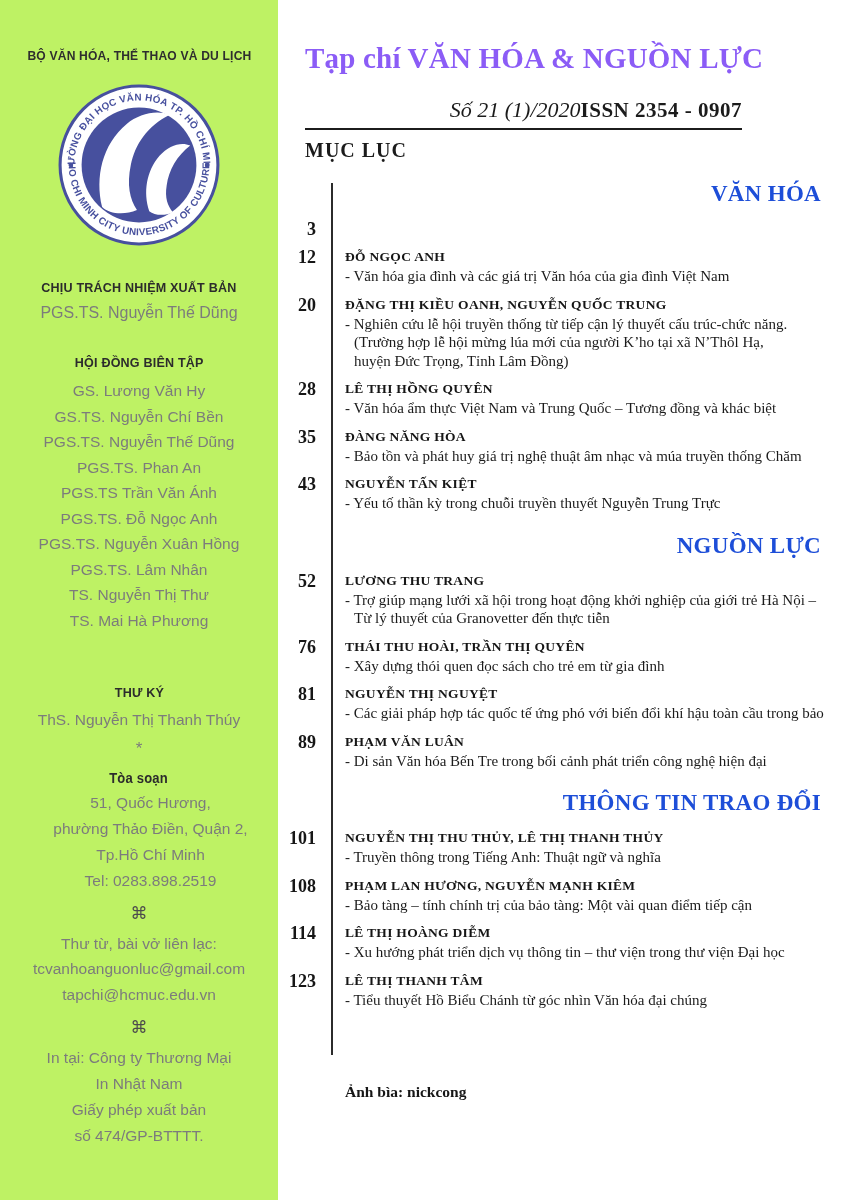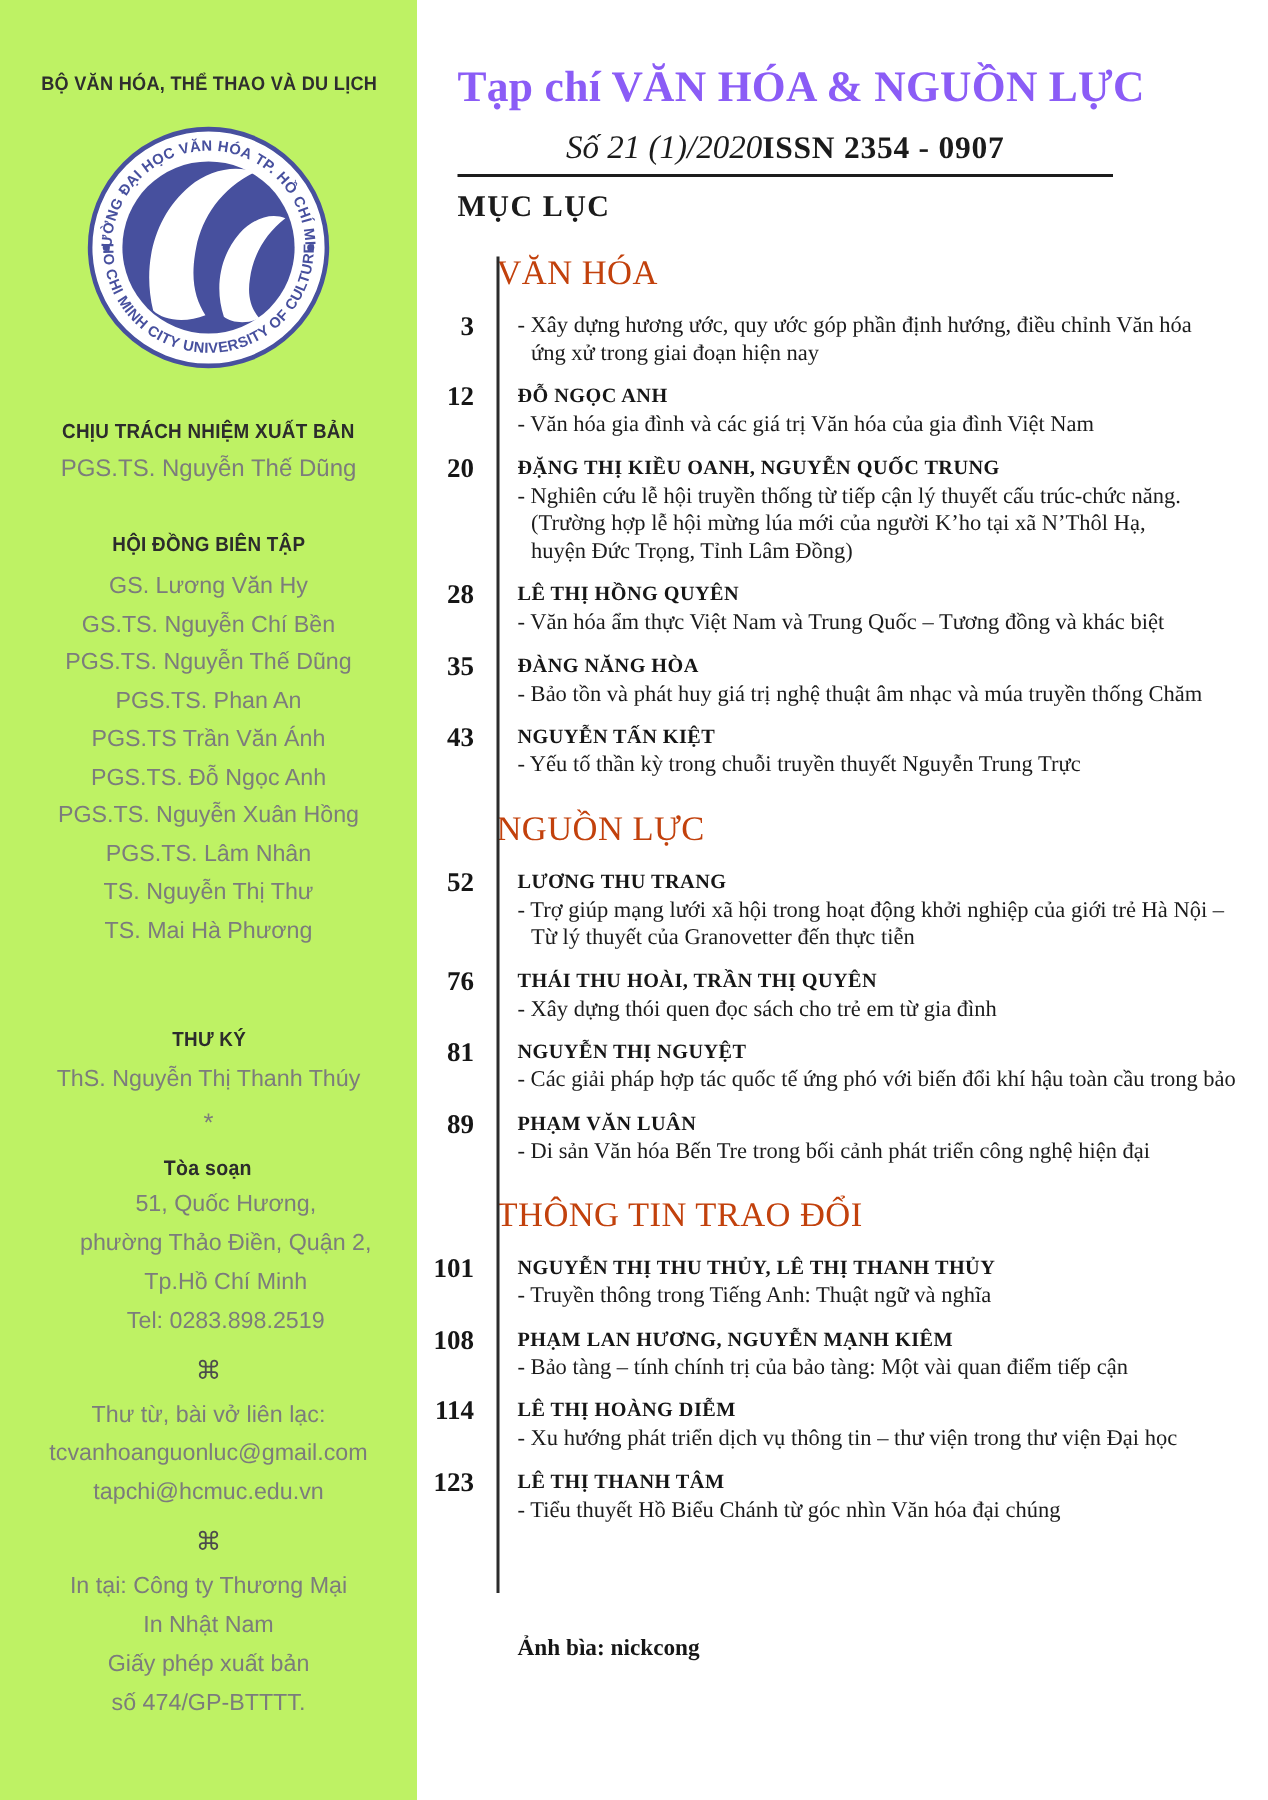--- a/index.html
+++ b/index.html
@@ -32,29 +32,29 @@
   .office-heading { margin-top:11px; font-size:14px; }
   .office-lines { margin-top:4px;padding-left:23px; }
   .office-lines .side-line, .contact-lines .side-line, .printing-lines .side-line { line-height:26px; }
   .contact-heading { margin-top:7px; }
   .printing-lines { margin-top:7px;text-align:center; }
 
   
   .main { position:absolute; left:278px; top:0; width:567px; height:1200px; }
   .header-block { padding:42px 0 0 27px; }
   .journal-title { font-size:29px; font-weight:700; letter-spacing:.2px; color:#8b5cf6; }
-  .issue-row { width:437px; display:flex; justify-content:center; align-items:baseline; margin-top:10px; }
+  .issue-row { width:437px; display:flex; justify-content:flex-end; align-items:baseline; margin-top:22px; }
   .issue { font-style:italic; font-size:22px; }
   .issn { font-weight:700; font-size:21px; letter-spacing:.5px; }
   .rule { width:437px; border-bottom:2.5px solid #1c1c1c; margin-top:5px; }
   .toc-label { margin-top:9px; font-size:20px; font-weight:700; letter-spacing:1px; }
 
   .toc { position:relative; margin-top:19px; padding-bottom:36px; }
   .toc-rule { position:absolute; left:53px; top:2px; bottom:0; width:2px; background:#2b2b2b; }
-  .section-title { margin:20px 24px 13px 53px; text-align:left; font-size:23px; font-weight:400; letter-spacing:.3px; color:#c2410c; }
+  .section-title { margin:20px 24px 13px 53px; text-align:right; font-size:23px; font-weight:700; letter-spacing:.3px; color:#1d4ed8; }
   .toc-section:first-child .section-title { margin-top:0; }
   .entry { display:flex; align-items:flex-start; margin-bottom:10px; }
   .entry-page { flex:0 0 38px; text-align:right; font-size:18px; font-weight:700; line-height:18px; color:#161616; }
   .entry-body { margin-left:29px; }
   .entry-authors { font-size:13.5px; font-weight:700; letter-spacing:.3px; line-height:17px; margin-bottom:2px; color:#161616; }
   .entry-title-line { font-size:15px; line-height:18.5px; white-space:nowrap; color:#1b1b1b; }
   .entry-title-line + .entry-title-line { padding-left:9px; }
 
   .cover-credit { margin:28px 0 0 67px; font-size:15.5px; font-weight:700; color:#161616; }
 </style>
@@ -157,24 +157,20 @@
     </div>
 
     <div class="toc">
       <div class="toc-rule"></div>
       <div>
           <div class="toc-section">
             <div class="section-title">VĂN HÓA</div>
             <div class="entry">
               <div class="entry-page">3</div>
               <div class="entry-body">
-                <div class="entry-title">
-                  <div class="entry-title-line">- Xây dựng hương ước, quy ước góp phần định hướng, điều chỉnh Văn hóa</div>
-                  <div class="entry-title-line">ứng xử trong giai đoạn hiện nay</div>
-                </div>
               </div>
             </div>
             <div class="entry">
               <div class="entry-page">12</div>
               <div class="entry-body">
                 <div class="entry-authors">ĐỖ NGỌC ANH</div>
                 <div class="entry-title">
                   <div class="entry-title-line">- Văn hóa gia đình và các giá trị Văn hóa của gia đình Việt Nam</div>
                 </div>
               </div>

